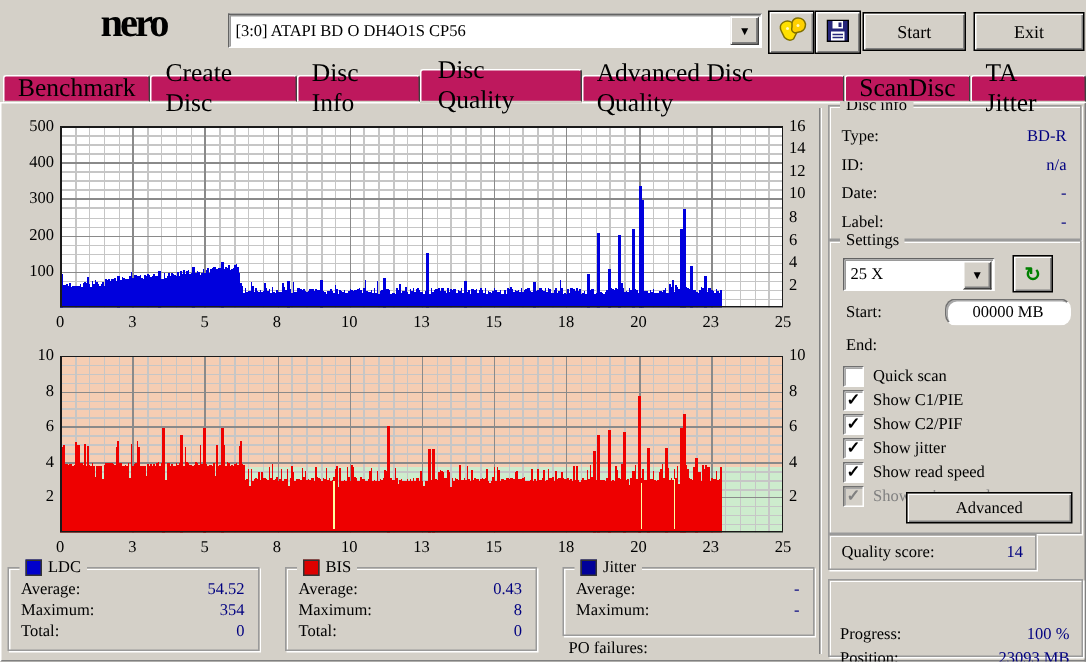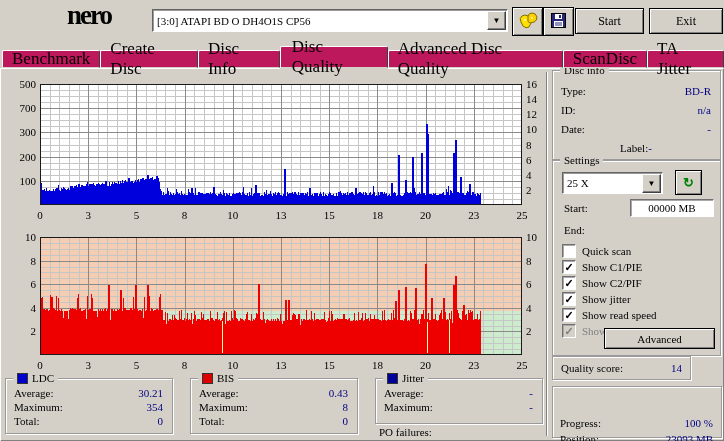--- a/index.html
+++ b/index.html
@@ -1203,42 +1203,42 @@
           <span class="val">BD-R</span>
         </div>
         <div class="row" style="height: 19px;">
           <span>ID:</span>
           <span class="val">n/a</span>
         </div>
         <div class="row" style="height: 19px; gap: 28px;">
           <span>Date:</span>
           <span class="val">-</span>
         </div>
-        <div class="row" style="height: 19px; justify-content: center;">
+        <div class="row" style="height: 19px;">
           <span>Label:</span>
           <span class="val">-</span>
         </div>
       </div>
   </div>
 
   <div class="groupbox" style="left:552px;top:160px;width:167px;height:194px;">
     <div class="gb-title">Settings</div>
 
     <div class="combo" style="left:9px;top:11px;width:99px;height:20px;">
       <span class="txt">25 X</span>
       <span class="arrow-btn">
         <span>▼</span>
       </span>
     </div>
     <div class="btn3d" style="left:122px;top:9px;width:25px;height:23px;">
       <span style="color:#008000;font-weight:bold;font-size:13px;">↻</span>
     </div>
 
     <div style="position:absolute;left:11px;top:41px;">Start:</div>
-    <div class="field" style="left:77px;top:38px;width:82px;height:16px;">
+    <div class="field" style="left:77px;top:38px;width:82px;height:16px;border-radius:7px;">
       <span>00000 MB</span>
     </div>
 
     <div style="position:absolute;left:11px;top:63px;">End:</div>
 
     <div style="position:absolute;left:9px;top:82px;right:4px;" id="checkbox-list">
         <div class="cb-row">
           <span class="cb-box"></span>
           <span class="cb-label">Quick scan</span>
         </div>
@@ -1288,21 +1288,21 @@
   </div>
 
   <div class="groupbox" style="left:5px;top:378px;width:166px;height:54px;">
     <div class="gb-title">
       <span class="legend-sq" id="ldc-sq" style="background: rgb(0, 0, 204);"></span>
       <span>LDC</span>
     </div>
     <div class="rows" id="ldc-rows" style="top:7px;">
         <div class="row" style="height: 14px;">
           <span>Average:</span>
-          <span class="val">30.21</span>
+          <span class="val">54.52</span>
         </div>
         <div class="row" style="height: 14px;">
           <span>Maximum:</span>
           <span class="val">354</span>
         </div>
         <div class="row" style="height: 14px;">
           <span>Total:</span>
           <span class="val">0</span>
         </div>
       </div>
@@ -1344,21 +1344,21 @@
           <span class="val">-</span>
         </div>
       </div>
   </div>
 
   <div class="po">PO failures:</div>
 
 <div class="tick r" style="left: 6px; top: 174.8px; width: 30px;">100</div>
     <div class="tick r" style="left: 6px; top: 150.6px; width: 30px;">200</div>
     <div class="tick r" style="left: 6px; top: 126.4px; width: 30px;">300</div>
-    <div class="tick r" style="left: 6px; top: 102.2px; width: 30px;">700</div>
+    <div class="tick r" style="left: 6px; top: 102.2px; width: 30px;">400</div>
     <div class="tick r" style="left: 6px; top: 78px; width: 30px;">500</div>
     <div class="tick " style="left: 526px; top: 183.875px; width: 22px;">2</div>
     <div class="tick " style="left: 526px; top: 168.75px; width: 22px;">4</div>
     <div class="tick " style="left: 526px; top: 153.625px; width: 22px;">6</div>
     <div class="tick " style="left: 526px; top: 138.5px; width: 22px;">8</div>
     <div class="tick " style="left: 526px; top: 123.375px; width: 22px;">10</div>
     <div class="tick " style="left: 526px; top: 108.25px; width: 22px;">12</div>
     <div class="tick " style="left: 526px; top: 93.125px; width: 22px;">14</div>
     <div class="tick " style="left: 526px; top: 78px; width: 22px;">16</div>
     <div class="tick c" style="left: 28px; top: 209px; width: 24px;">0</div>

